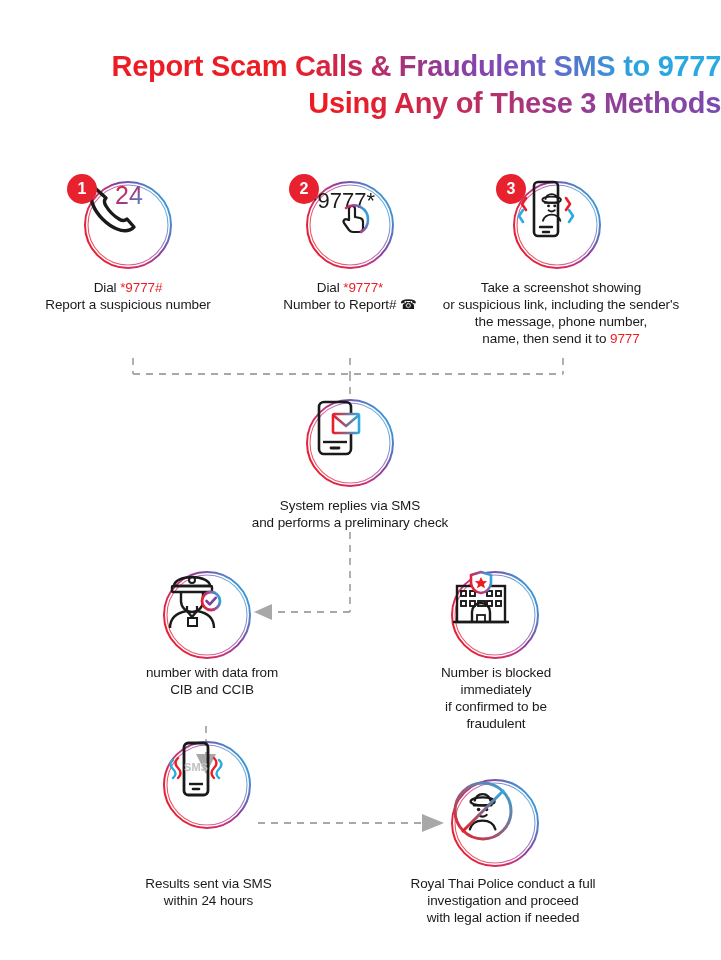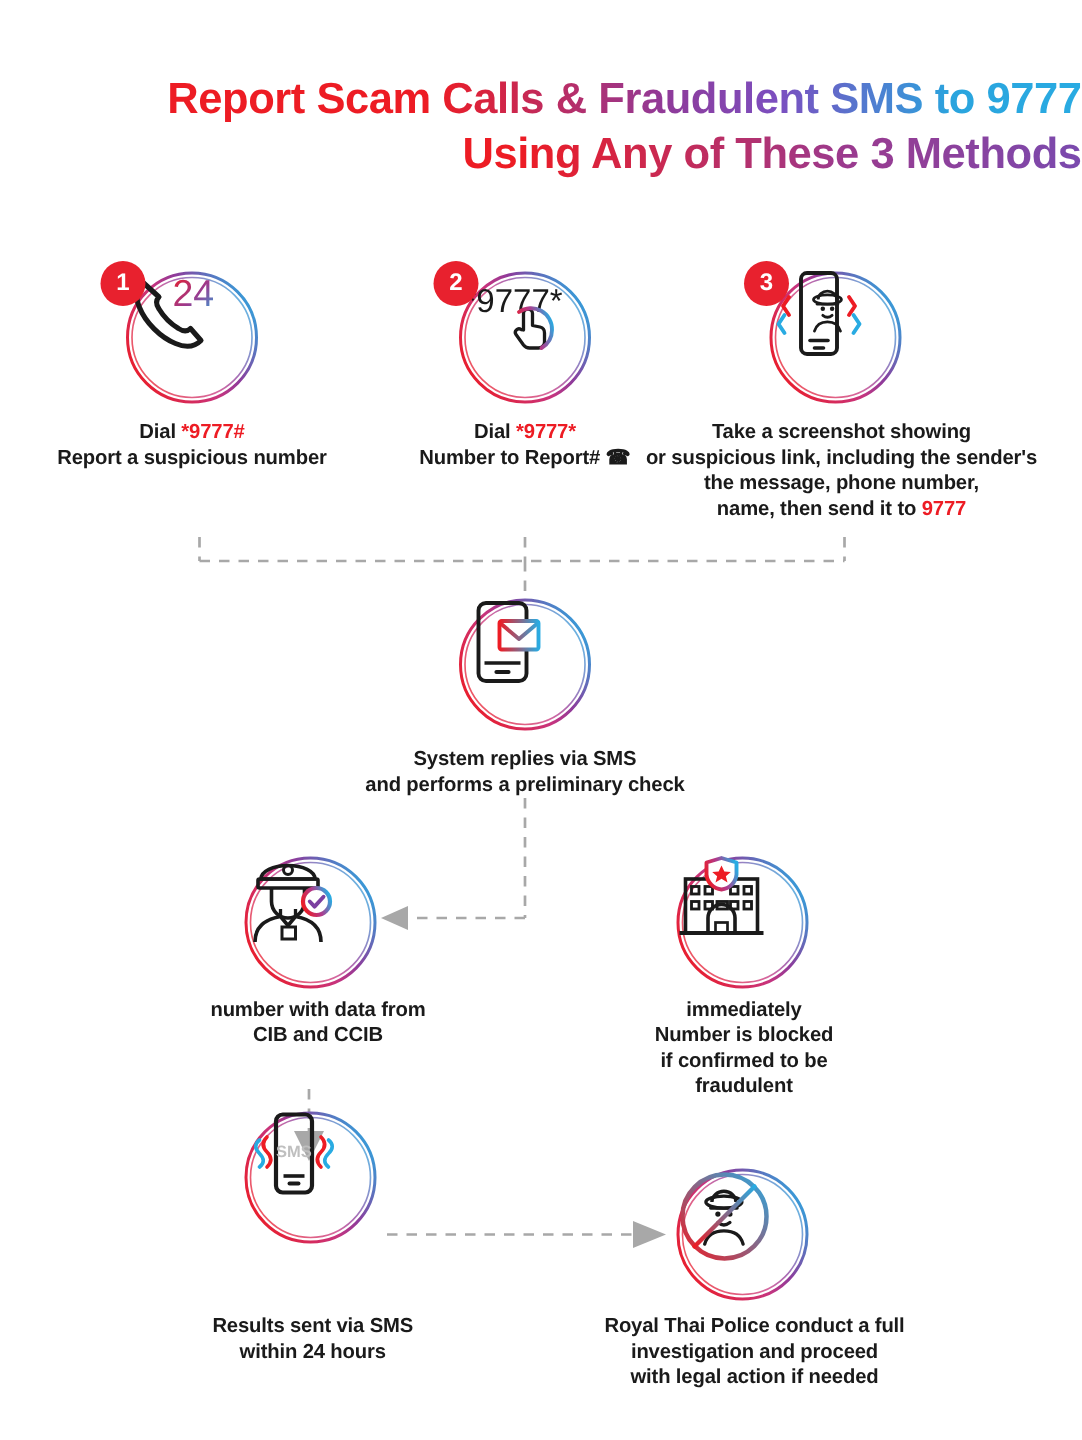--- a/index.html
+++ b/index.html
@@ -35,21 +35,21 @@
     position:absolute;left:0;top:0;width:94px;height:94px;
     display:flex;align-items:center;justify-content:center;text-align:right;
   }
   .badge{
     position:absolute;width:30px;height:30px;border-radius:50%;
     background:#E8212E;color:#fff;font-size:16px;font-weight:bold;
     display:flex;align-items:center;justify-content:center;
     left:-14px;top:-4px;z-index:5;
   }
   .caption{
-    position:absolute;text-align:center;font-size:13.5px;font-weight:bold;
+    position:absolute;text-align:center;font-size:13.5px;font-weight:normal;
     color:#1a1a1a;line-height:1.25;letter-spacing:-0.1px;
   }
   .red{color:#ED1C24;}
 
   
   .conn{position:absolute;pointer-events:none;}
 </style>
 </head>
 <body>
 
@@ -268,22 +268,22 @@
           <rect x="30" y="33" width="7" height="5" fill="none" stroke="#1a1a1a" stroke-width="1.9"></rect>
           <path d="M24 54 l0 -10 a9 9 0 0 1 18 0 l0 10" fill="none" stroke="#1a1a1a" stroke-width="2.4"></path>
           <rect x="29" y="47" width="8" height="7" fill="none" stroke="#1a1a1a" stroke-width="1.8"></rect>
           <path d="M33 4 l10 3 l0 8 a11 11 0 0 1 -10 10 a11 11 0 0 1 -10 -10 l0 -8 z" fill="#fff" stroke="url(#ringGrad2)" stroke-width="2.6" stroke-linejoin="round"></path>
           <path d="M33 9 l1.9 4 l4.3 0.3 l-3.3 2.8 l1.1 4.2 l-4 -2.4 l-4 2.4 l1.1 -4.2 l-3.3 -2.8 l4.3 -0.3 z" fill="#ED1C24"></path>
         </svg>
       </div>
     </div>
   </div>
   <div class="caption" style="left:390px;top:665px;width:212px;">
+    <div>Number is blocked</div>
     <div>immediately</div>
-    <div>Number is blocked</div>
     <div>if confirmed to be</div>
     <div>fraudulent</div>
   </div>
 
   <svg class="conn" style="left:180px;top:726px;" width="60" height="56">
     <line x1="26" y1="0" x2="26" y2="28" stroke="#A8A8A8" stroke-width="1.8" stroke-dasharray="7,6"></line>
     <polygon points="16,28 36,28 26,48" fill="#A8A8A8"></polygon>
   </svg>
 
   <div class="node" style="left:160px;top:738px;">

